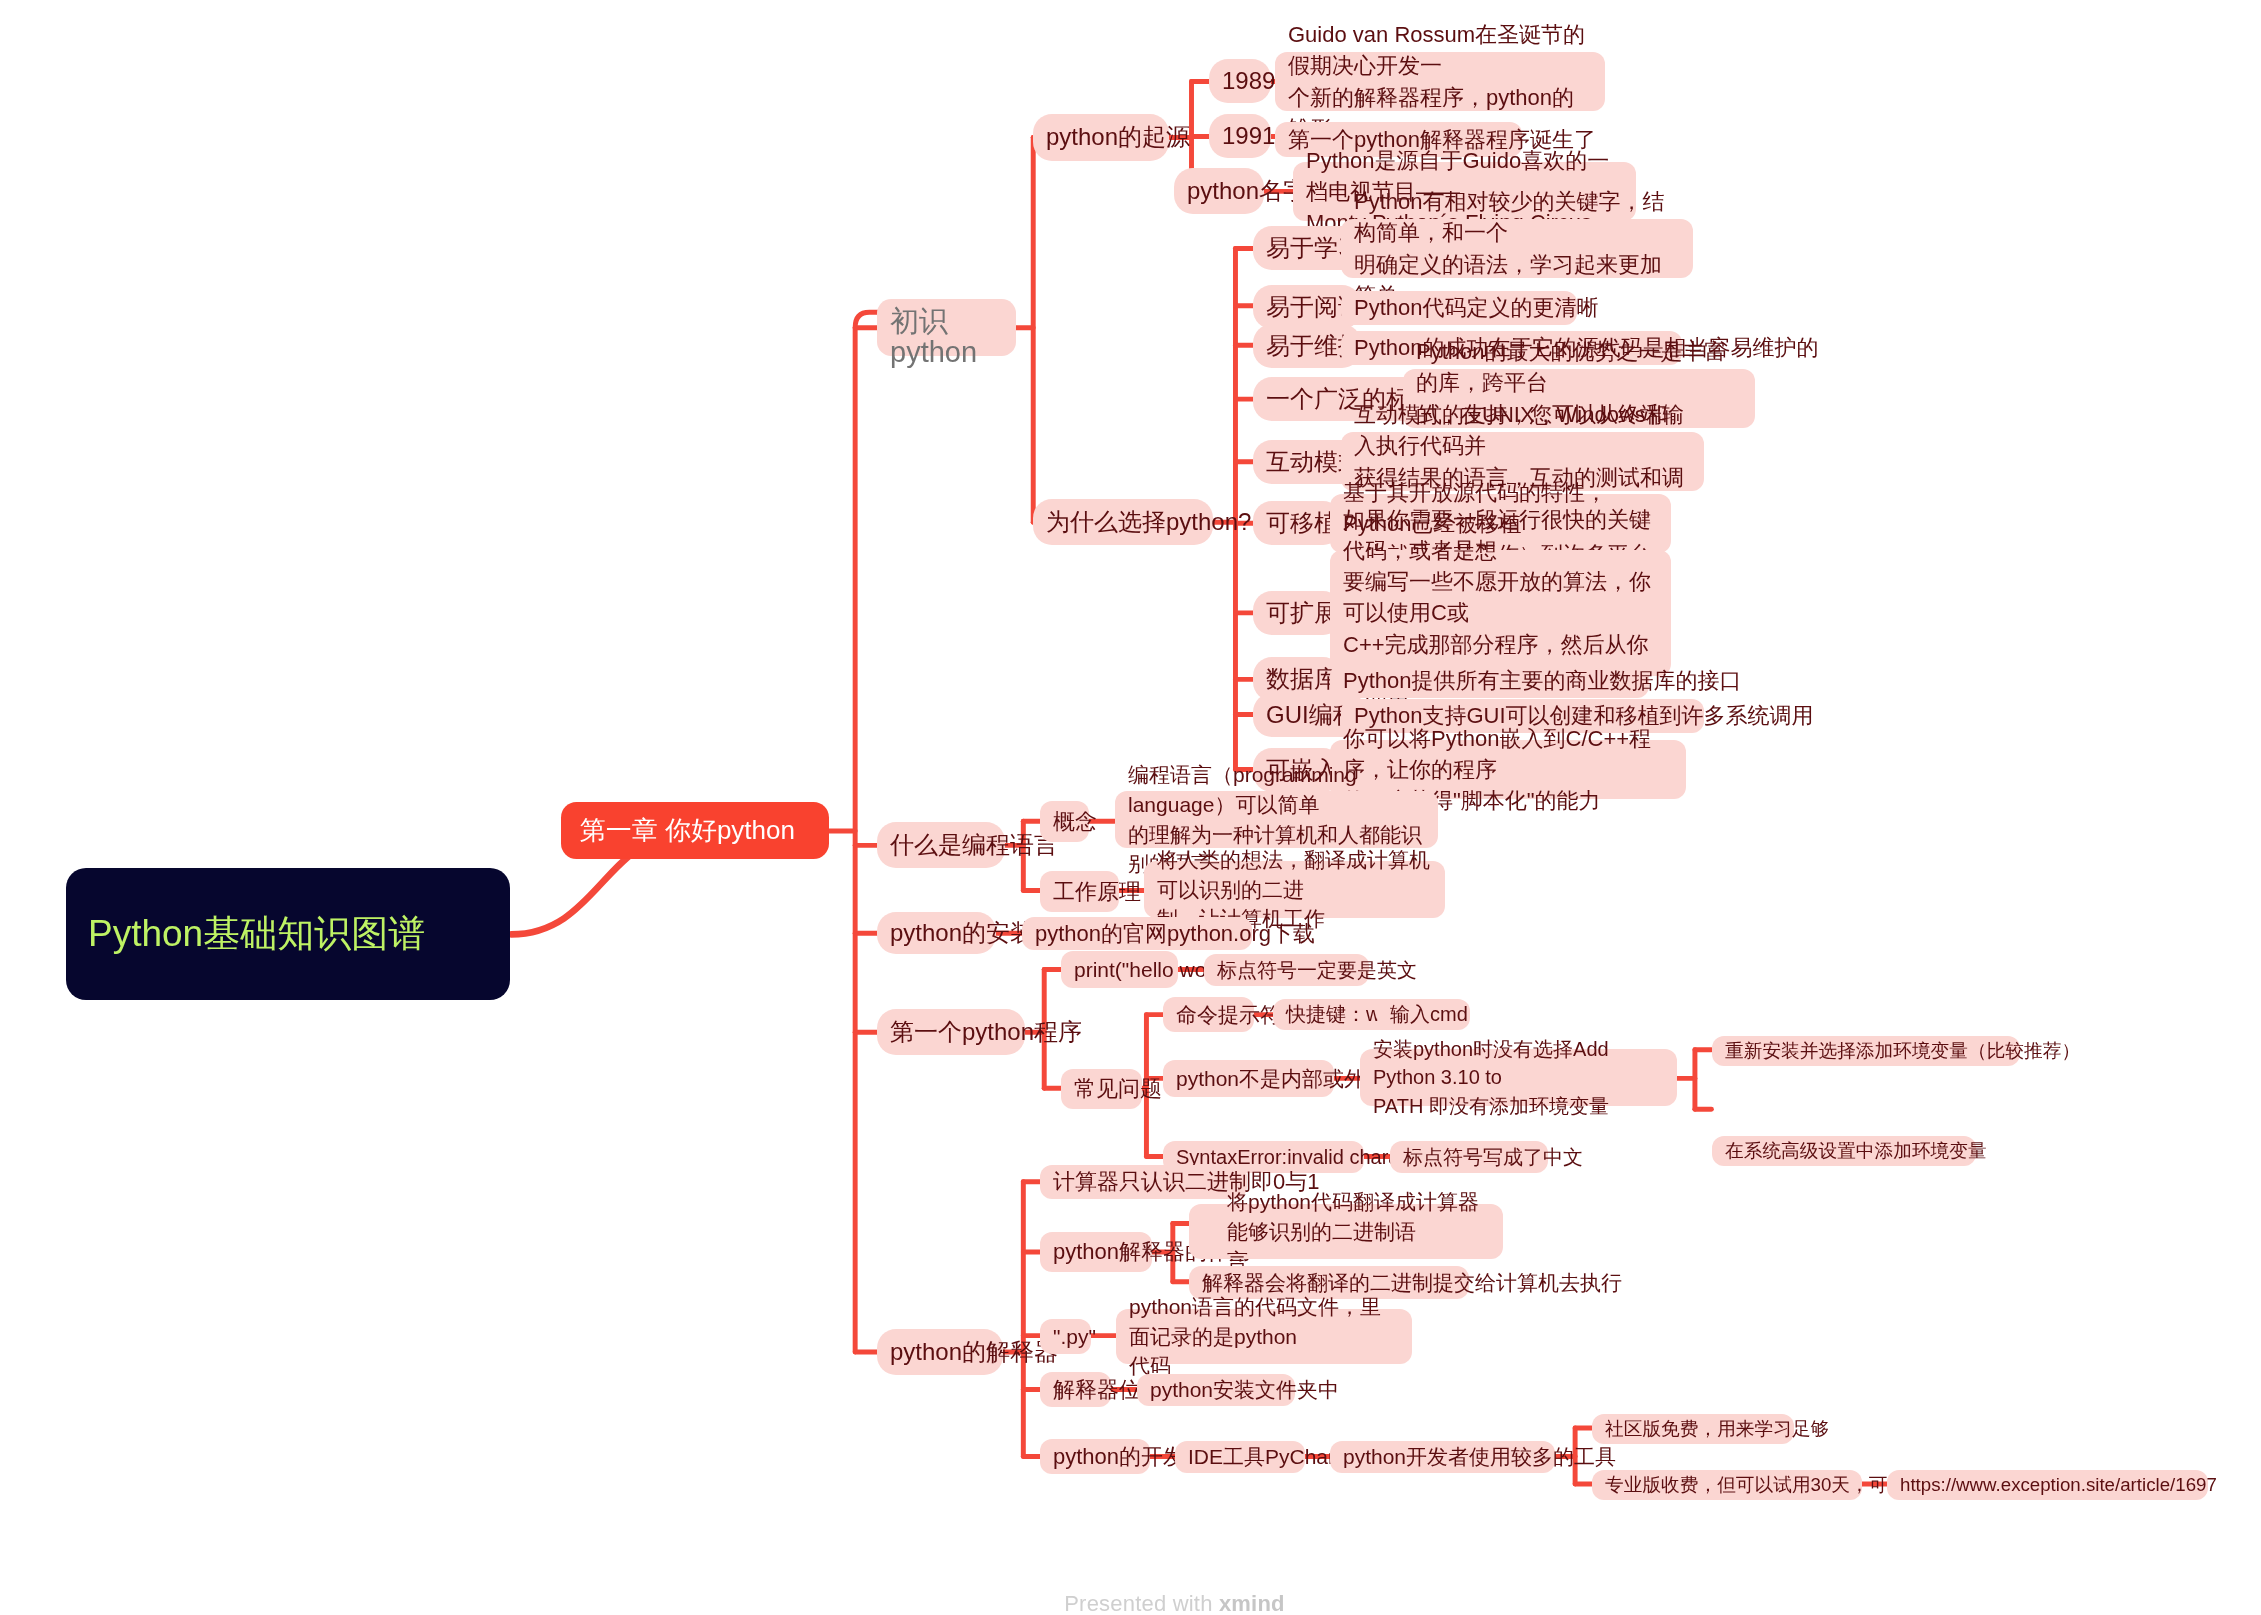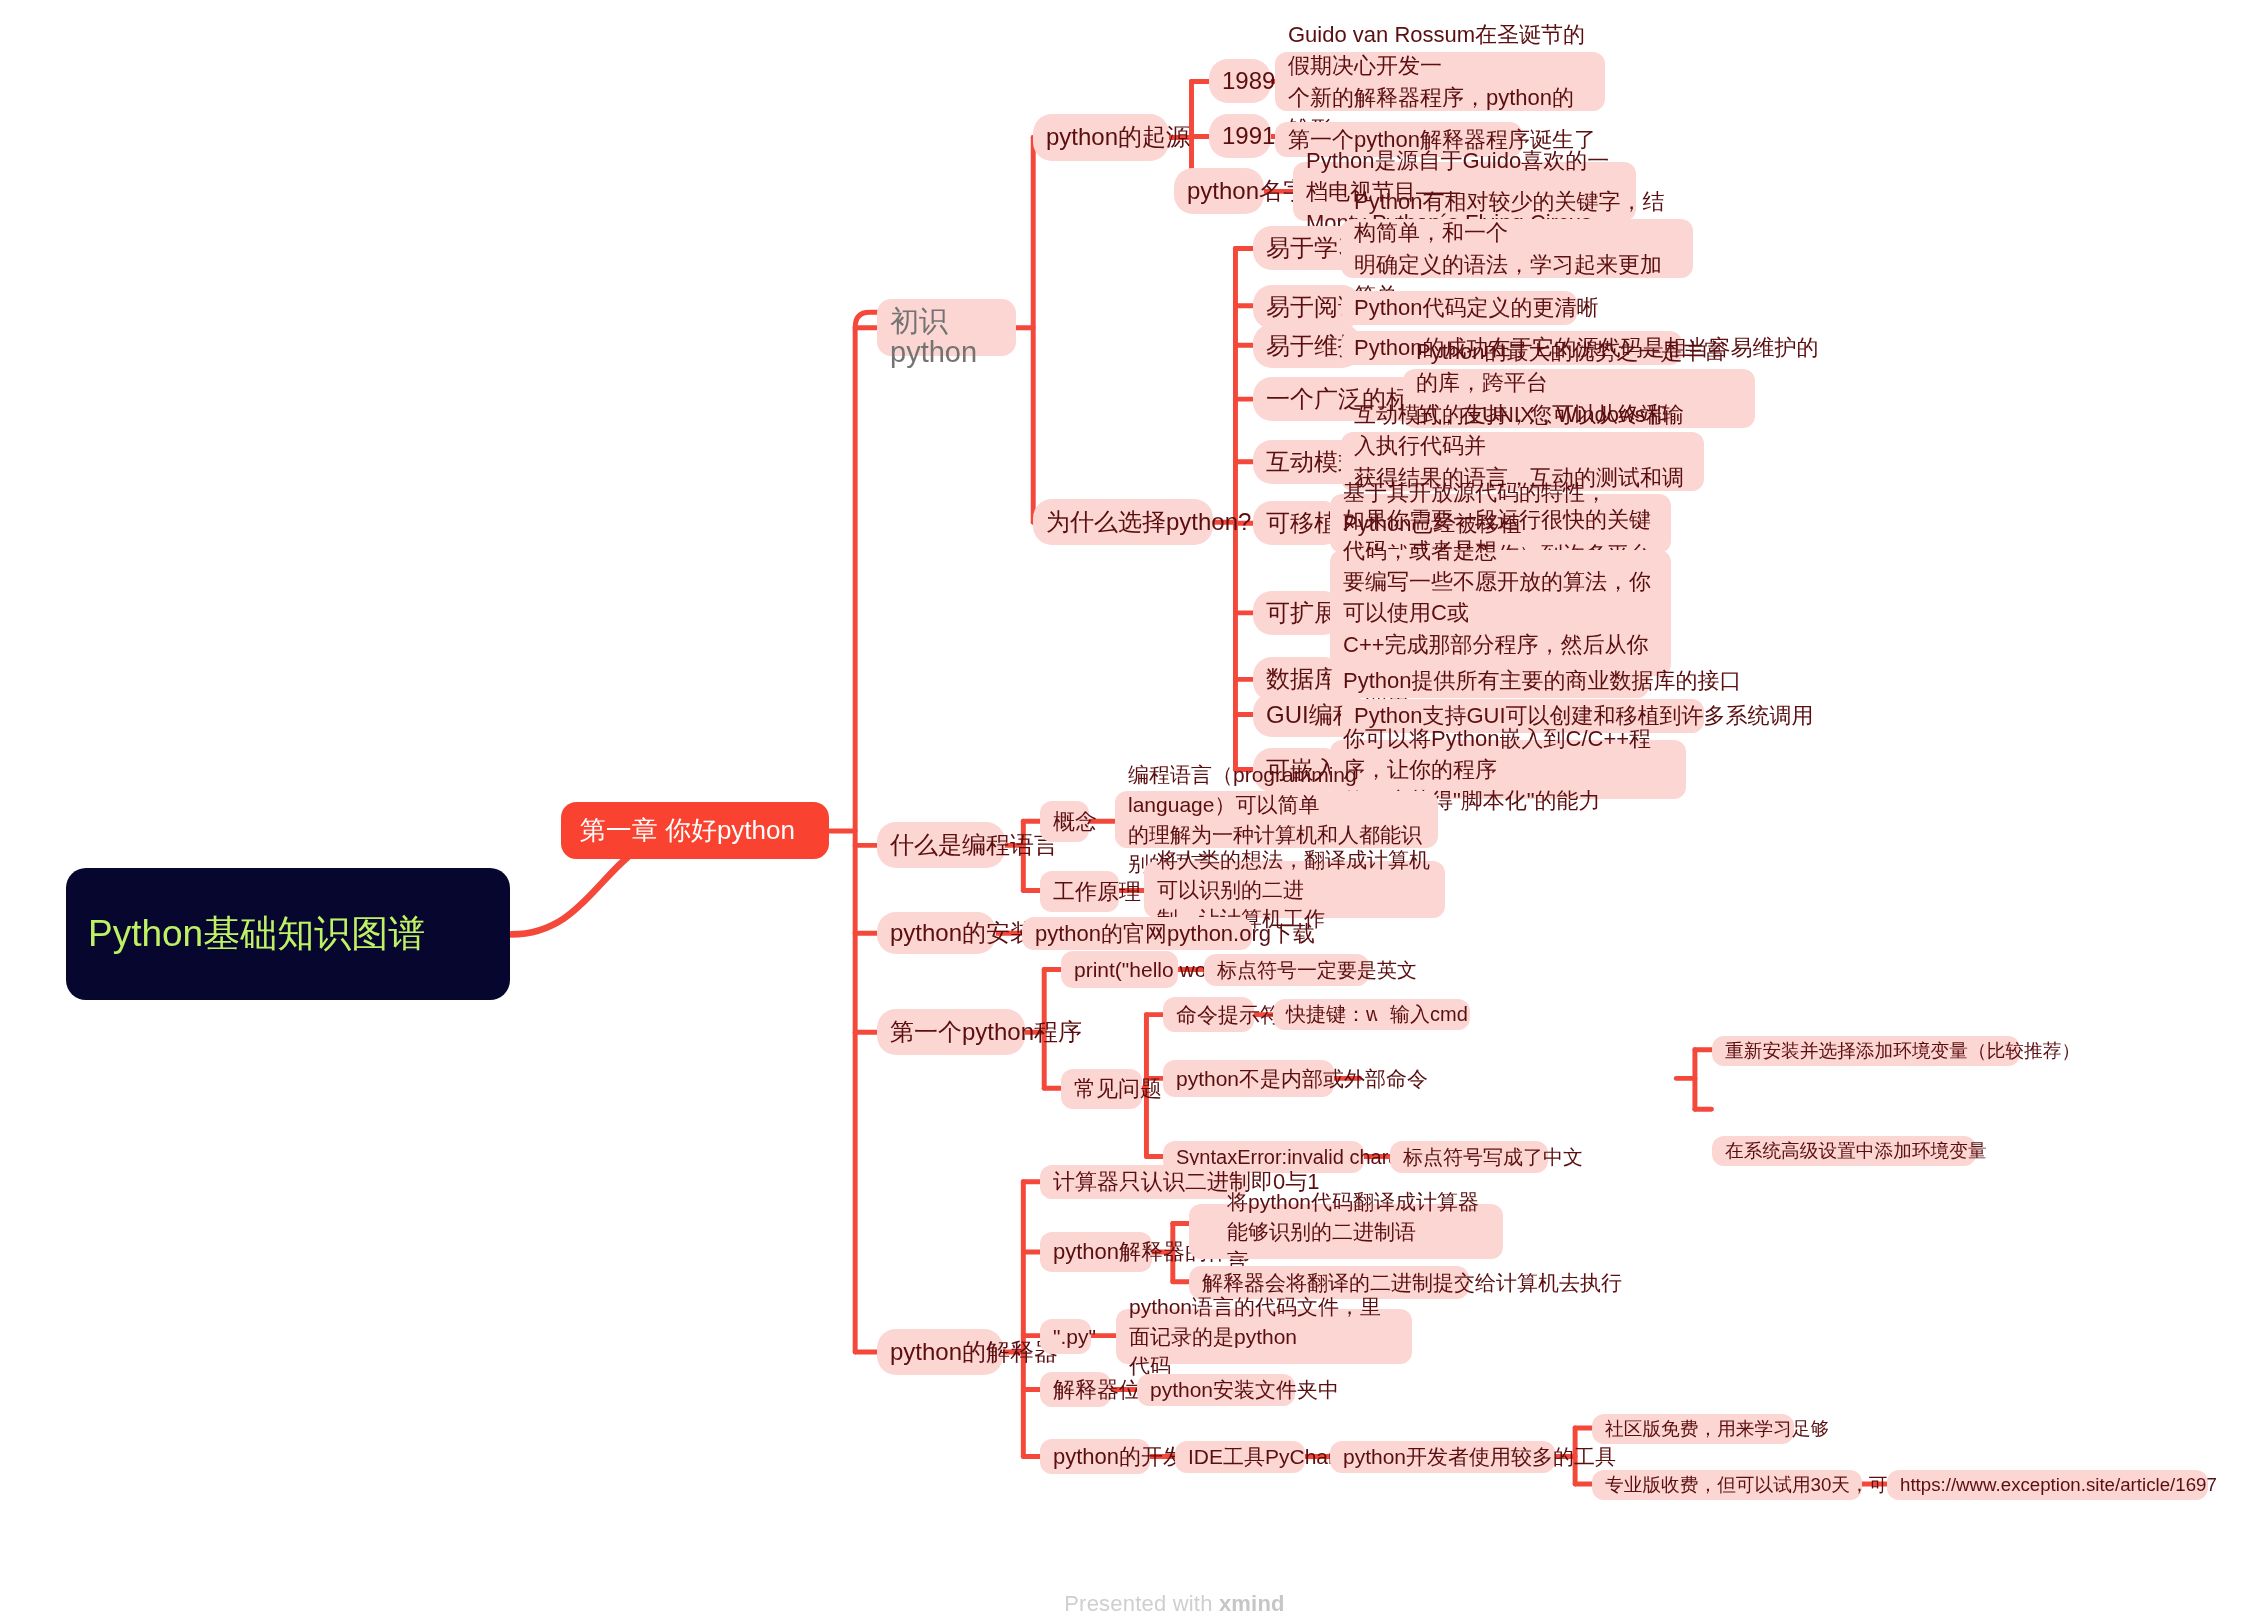--- a/index.html
+++ b/index.html
@@ -364,20 +364,24 @@
   <div class="node s36 nowrap" style="left:1273px;top:999px;width:128px;height:31px;">
     <span>快捷键：win+r</span>
   </div>
   <div class="node s36 nowrap" style="left:1377px;top:999px;width:93px;height:31px;">
     <span>输入cmd</span>
   </div>
 
   <div class="node s38 nowrap" style="left:1163px;top:1060px;width:171px;height:37px;">
     <span>python不是内部或外部命令</span>
   </div>
+  <div class="node s36" style="left:1360px;top:1049px;width:317px;height:57px;">
+    <span>安装python时没有选择Add Python 3.10 to
+PATH 即没有添加环境变量</span>
+  </div>
   <div class="node s34 nowrap" style="left:1712px;top:1036px;width:308px;height:30px;">
     <span>重新安装并选择添加环境变量（比较推荐）</span>
   </div>
   <div class="node s34 nowrap" style="left:1712px;top:1136px;width:264px;height:30px;">
     <span>在系统高级设置中添加环境变量</span>
   </div>
 
   <div class="node s36 nowrap" style="left:1163px;top:1141px;width:201px;height:32px;">
     <span>SyntaxError:invalid character</span>
   </div>

